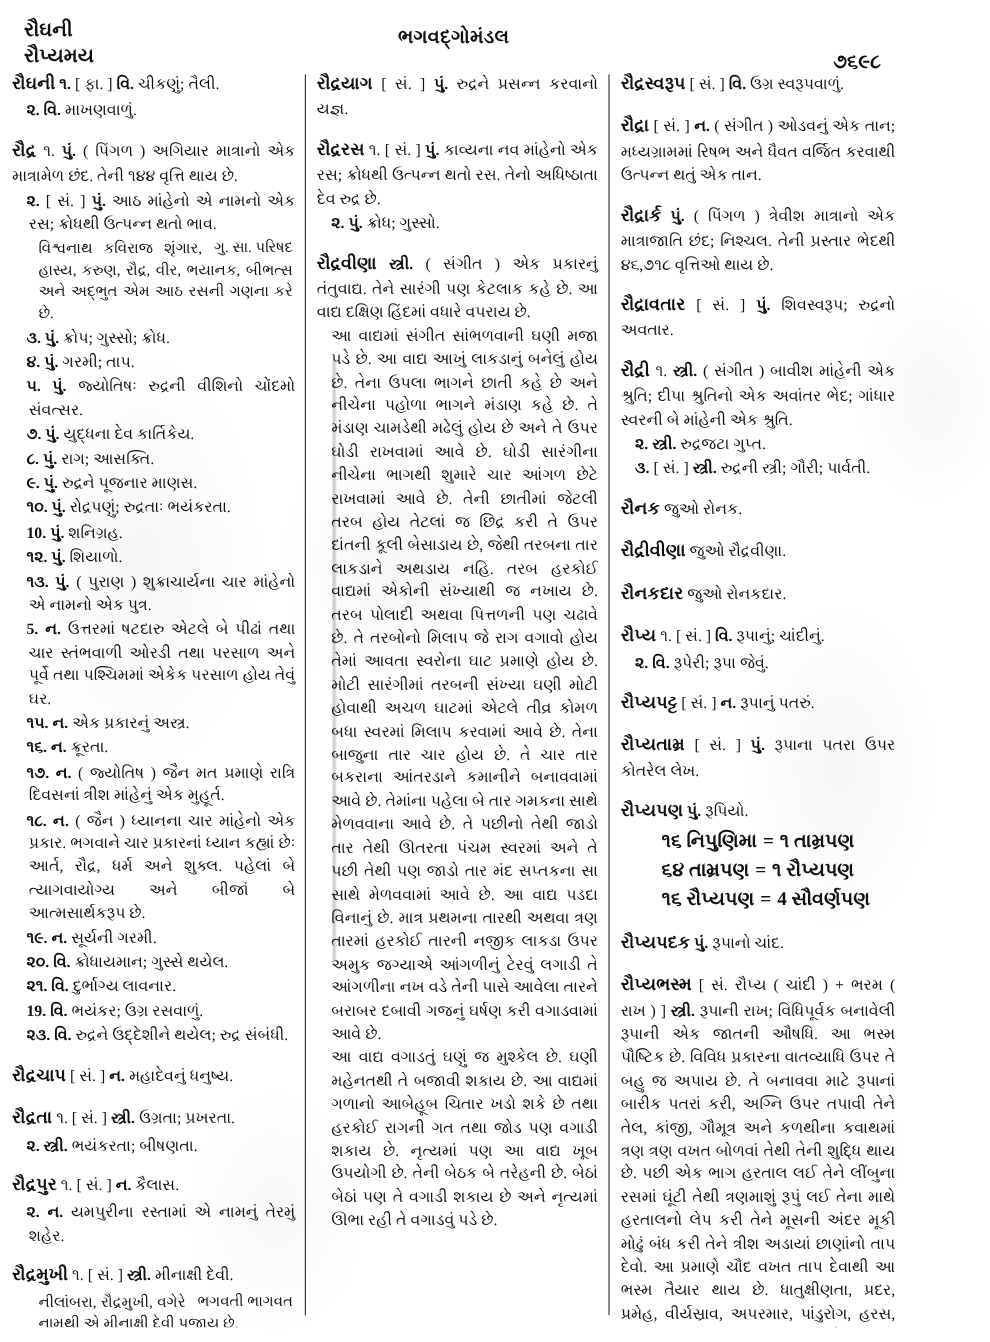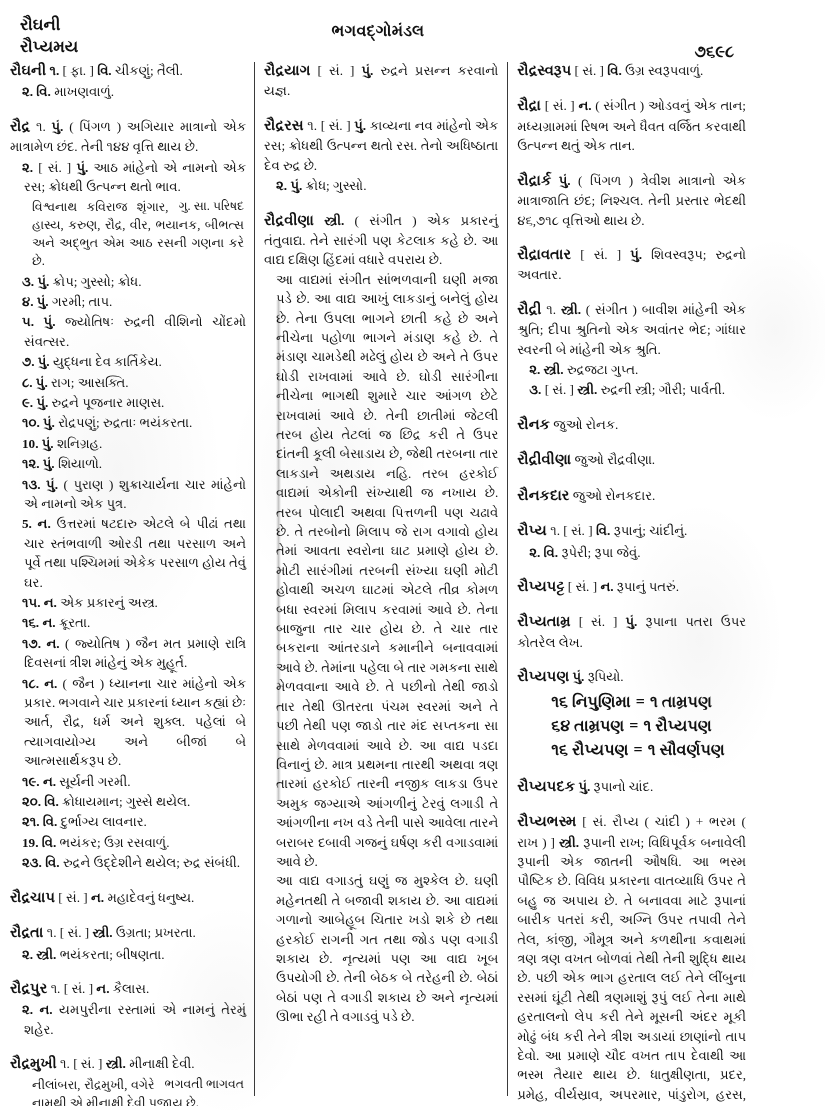--- a/index.html
+++ b/index.html
@@ -393,21 +393,21 @@
         <span class="gram">પું.</span>
         <span>રૂપિયો.</span>
         <div class="eqtable">
           <div class="eqrow">
             <span>૧૬ નિપુણિમા</span><span class="eq">=</span><span>૧ તામ્રપણ</span>
           </div>
           <div class="eqrow">
             <span>૬૪ તામ્રપણ</span><span class="eq">=</span><span>૧ રૌપ્યપણ</span>
           </div>
           <div class="eqrow">
-            <span>૧૬ રૌપ્યપણ</span><span class="eq">=</span><span>૧ સૌવર્ણપણ</span>
+            <span>૧૬ રૌપ્યપણ</span><span class="eq">=</span><span>4 સૌવર્ણપણ</span>
           </div>
         </div>
       </div>
 
       <div class="entry">
         <span class="hw">રૌપ્યપદક</span>
         <span class="gram">પું.</span>
         <span>રૂપાનો ચાંદ.</span>
       </div>
 

